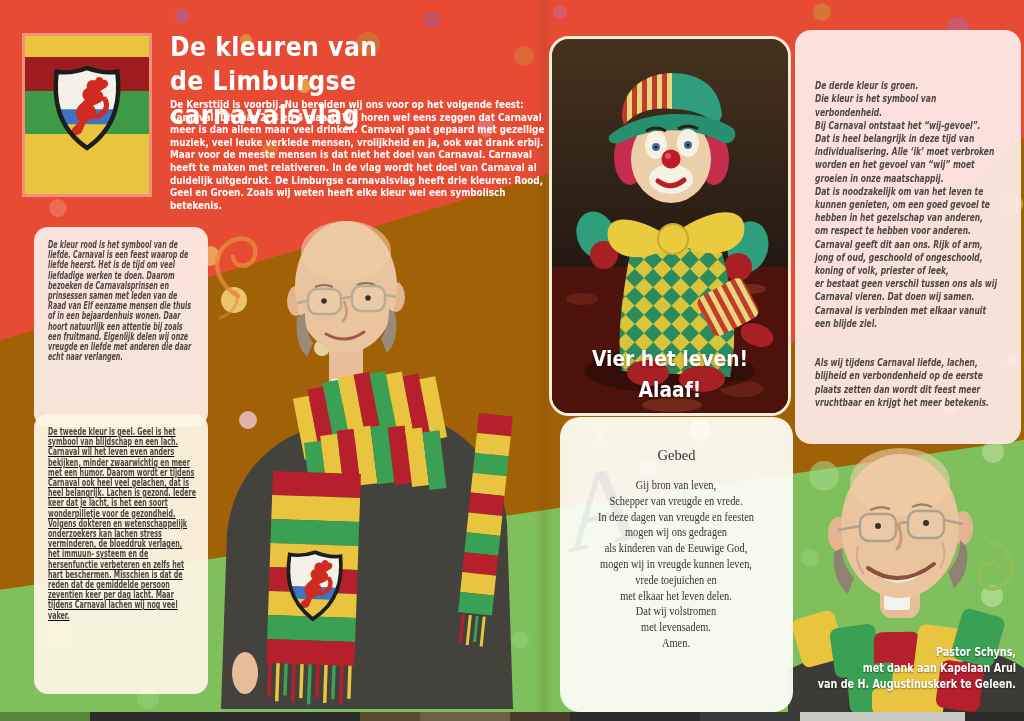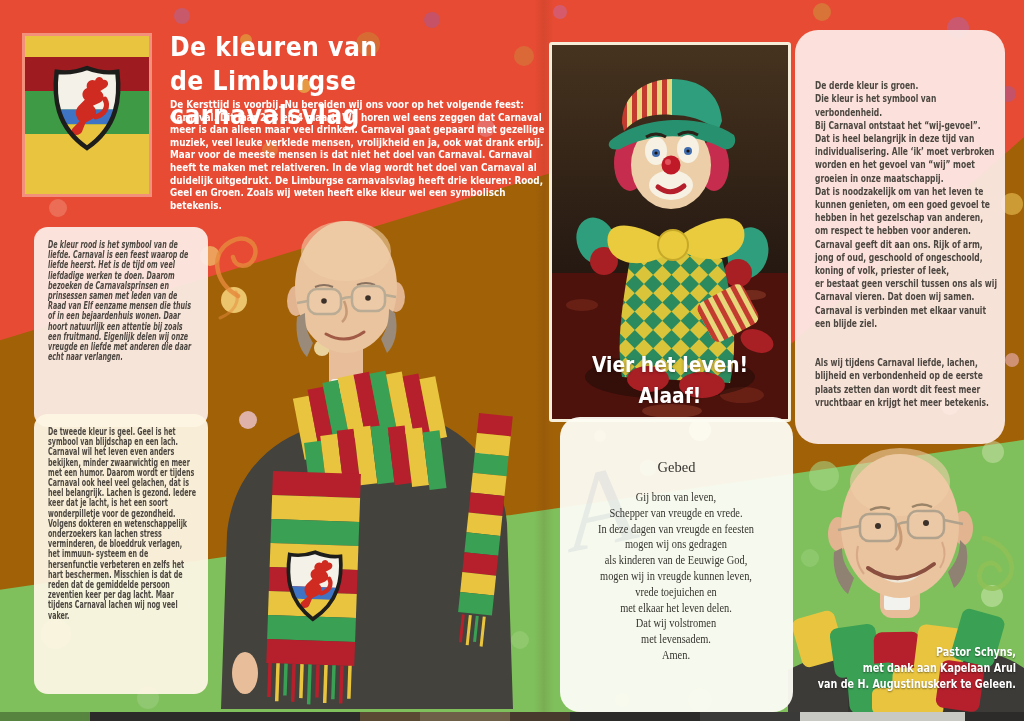--- a/index.html
+++ b/index.html
@@ -23,45 +23,45 @@
   
   .title{position:absolute;left:170px;top:30px;width:440px;z-index:4;color:#fff;
     font-size:27px;font-weight:bold;letter-spacing:.5px;line-height:34px;
     transform:scaleX(.875);transform-origin:left top;}
   .intro{position:absolute;left:170px;top:99px;width:470px;z-index:4;color:#fff;
     font-size:11px;line-height:12.6px;font-weight:bold;
     transform:scaleX(.8);transform-origin:left top;}
   
   .card{position:absolute;border-radius:14px;z-index:5;}
   .card-red{left:34px;top:227px;width:174px;background:rgba(252,235,229,.95);font-style:italic;}
-  .card-yellow{left:34px;top:414px;width:174px;background:rgba(253,246,227,.95);}
+  .card-yellow{left:34px;top:414px;width:174px;background:rgba(253,246,227,.95);text-decoration:underline;}
   .card-inner{margin:13px 10px 11px 14px;width:228px;font-size:9.8px;line-height:10.2px;
     color:#4c4741;font-weight:bold;transform:scaleX(.65);transform-origin:left top;}
   .card-red .card-inner{height:176px;}
   .card-yellow .card-inner{height:256px;}
   
   .priest{position:absolute;left:211px;top:203px;width:334px;height:506px;z-index:3;}
   
-  .clown{position:absolute;left:549px;top:42px;width:236px;height:374px;z-index:5;
-    border:3px solid #f6eed8;border-radius:3px;overflow:hidden;}
+  .clown{position:absolute;left:549px;top:36px;width:236px;height:374px;z-index:5;
+    border:3px solid #f6eed8;border-radius:20px;overflow:hidden;}
   .clown-caption{position:absolute;left:0;right:0;bottom:8px;text-align:center;color:#fff;
     font-size:22px;line-height:31px;font-weight:bold;white-space:pre-line;
     text-shadow:0 1px 3px rgba(40,10,5,.45);transform:scaleX(.85);transform-origin:50% 100%;}
   
-  .card-green{left:795px;top:30px;width:210px;background:rgba(252,234,230,.94);border-radius:23px;}
+  .card-green{left:795px;top:30px;width:226px;background:rgba(252,234,230,.94);border-radius:16px;font-style:italic;}
   .green-inner{margin:36px 0 22px 20px;width:239px;font-size:9.7px;line-height:13.2px;
     color:#4c4741;font-weight:bold;white-space:pre-line;
     transform:scaleX(.78);transform-origin:left top;}
   .green-par2{margin-top:13px;}
   
   .prayer-card{position:absolute;left:560px;top:417px;width:233px;height:295px;z-index:6;
     background:rgba(253,252,244,.95);border-radius:20px;overflow:hidden;}
   .prayer-watermark{position:absolute;left:6px;top:28px;font-family:"Liberation Serif",serif;
     font-style:italic;font-size:110px;color:rgba(120,145,185,.13);transform:rotate(-12deg);}
-  .prayer-heading{margin-top:42px;text-align:center;font-family:"Liberation Serif",serif;
+  .prayer-heading{margin-top:30px;text-align:center;font-family:"Liberation Serif",serif;
     font-size:14.5px;color:#35342f;}
   .prayer-lines{width:272px;margin-left:-20px;margin-top:13px;text-align:center;
     font-family:"Liberation Serif",serif;font-size:13px;line-height:15.8px;color:#35342f;
     white-space:pre-line;transform:scaleX(.8);transform-origin:50% 0;}
   
   .pastor{position:absolute;left:788px;top:418px;width:236px;height:294px;z-index:4;overflow:hidden;}
   .pastor svg{position:absolute;left:0;top:0;}
   .photo-credit{position:absolute;right:8px;top:226px;width:300px;text-align:right;color:#fff;
     font-size:12.3px;line-height:16px;font-weight:bold;white-space:pre-line;
     text-shadow:0 1px 2px rgba(0,0,0,.45);transform:scaleX(.78);transform-origin:right top;}

